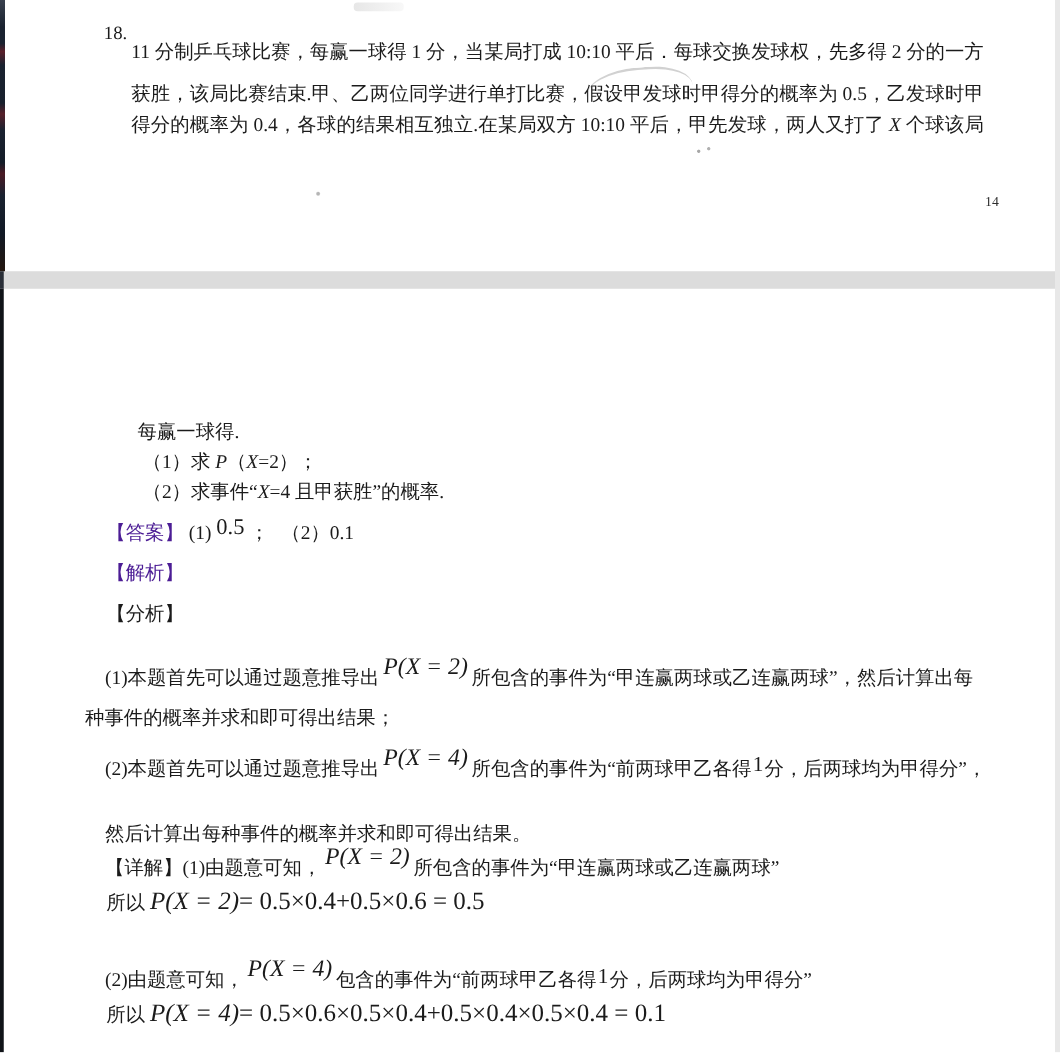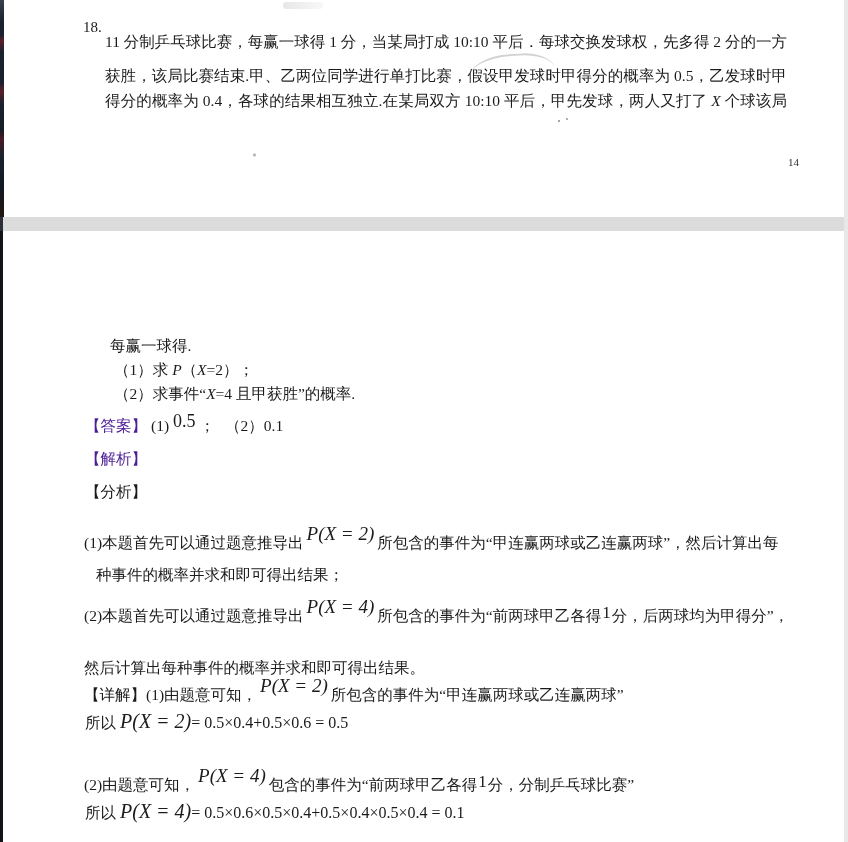--- a/index.html
+++ b/index.html
@@ -25,31 +25,31 @@
   .prob{left:105px;width:682px;}
   .p-l1{top:32px;}
   .p-l2{top:66px;}
   .p-l3{top:91px;}
   .pageno{left:788px;top:155px;font-size:11px;color:#2e2e2e;}
 
   .mv{font-style:italic;}                       
   .imath{font-style:italic;font-size:19px;position:relative;top:-8px;margin:0 3px;} 
   .rnum{font-size:17px;position:relative;top:-3px;margin:0 1px;}                    
   .eqline .eqvar{font-style:italic;font-size:20px;margin-left:4px;}
-  .eqline .eqrest{font-size:16px;}
+  .eqline .eqrest{font-size:20px;}
   .blue{color:#4c1d95;}
 
   .l-intro{left:110px;top:336px;}
   .l-q1{left:114px;top:360px;}
   .l-q2{left:114px;top:384px;}
   .l-answer{left:85px;top:413px;}
   .l-jiexi{left:85px;top:449px;}
   .l-fenxi{left:85px;top:482px;}
   .l-para1a{left:84px;top:529px;white-space:nowrap;}
-  .l-para1b{left:96px;top:565px;}
+  .l-para1b{left:68px;top:565px;}
   .l-para2a{left:84px;top:602px;white-space:nowrap;}
   .l-para2b{left:84px;top:658px;}
   .l-det1{left:84px;top:681px;white-space:nowrap;text-align:center;}
   .l-eq1{left:85px;top:708px;}
   .l-det2{left:84px;top:771px;white-space:nowrap;}
   .l-eq2{left:85px;top:798px;}
   .ans-val{font-size:18px;position:relative;top:-4px;margin:0 4px;}
   .ans-part2{margin-left:10px;}
   .ans-part1{margin-left:4px;}
 
@@ -103,18 +103,18 @@
     <div class="line l-para1a"><span>(1)本题首先可以通过题意推导出</span><span class="imath">P(X = 2)</span><span>所包含的事件为“甲连赢两球或乙连赢两球”，然后计算出每</span></div>
     <div class="line l-para1b">种事件的概率并求和即可得出结果；</div>
 
     <div class="line l-para2a"><span>(2)本题首先可以通过题意推导出</span><span class="imath">P(X = 4)</span><span>所包含的事件为“前两球甲乙各得</span><span class="rnum">1</span><span>分，后两球均为甲得分”，</span></div>
     <div class="line l-para2b">然后计算出每种事件的概率并求和即可得出结果。</div>
 
     <div class="line l-det1"><span>【详解】</span><span>(1)由题意可知，</span><span class="imath">P(X = 2)</span><span>所包含的事件为“甲连赢两球或乙连赢两球”</span></div>
 
     <div class="line l-eq1 eqline"><span>所以</span><span class="eqvar">P(X = 2)</span><span class="eqrest">= 0.5×0.4+0.5×0.6 = 0.5</span></div>
 
-    <div class="line l-det2"><span>(2)由题意可知，</span><span class="imath">P(X = 4)</span><span>包含的事件为“前两球甲乙各得</span><span class="rnum">1</span><span>分，分制乒乓球比赛”</span></div>
+    <div class="line l-det2"><span>(2)由题意可知，</span><span class="imath">P(X = 4)</span><span>包含的事件为“前两球甲乙各得</span><span class="rnum">1</span><span>分，后两球均为甲得分”</span></div>
 
     <div class="line l-eq2 eqline"><span>所以</span><span class="eqvar">P(X = 4)</span><span class="eqrest">= 0.5×0.6×0.5×0.4+0.5×0.4×0.5×0.4 = 0.1</span></div>
   </div>
 
 </div>
 
 </body></html>

